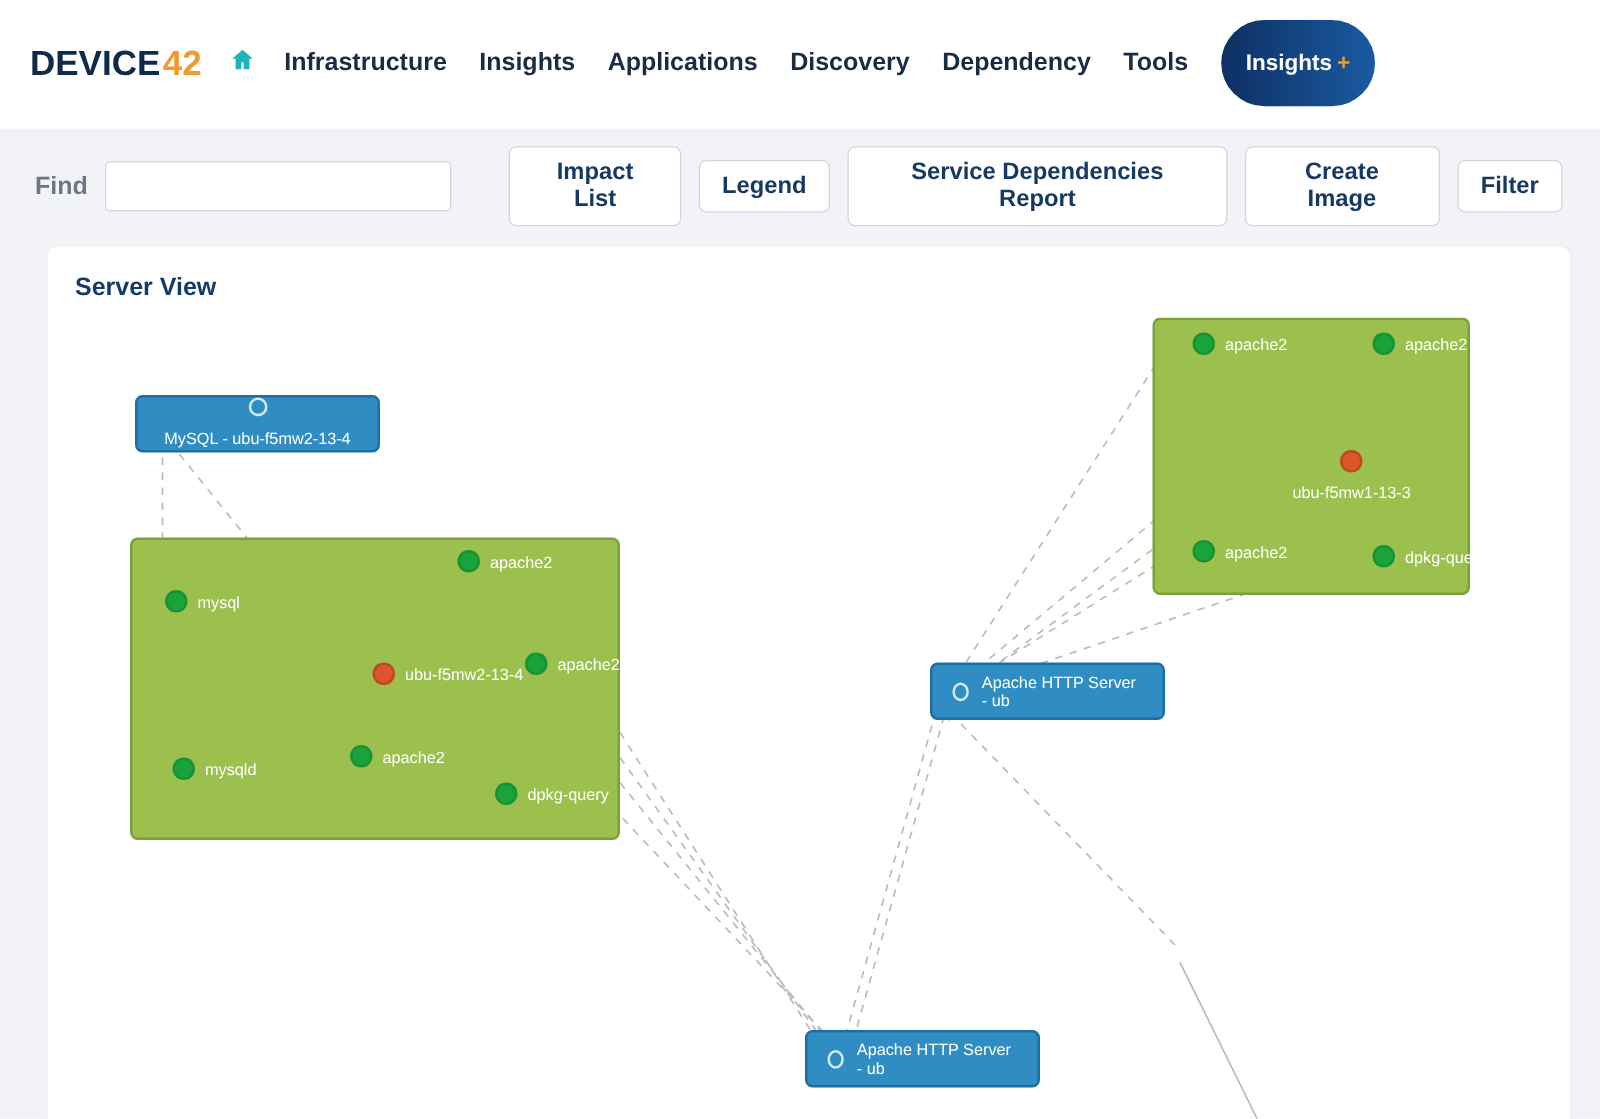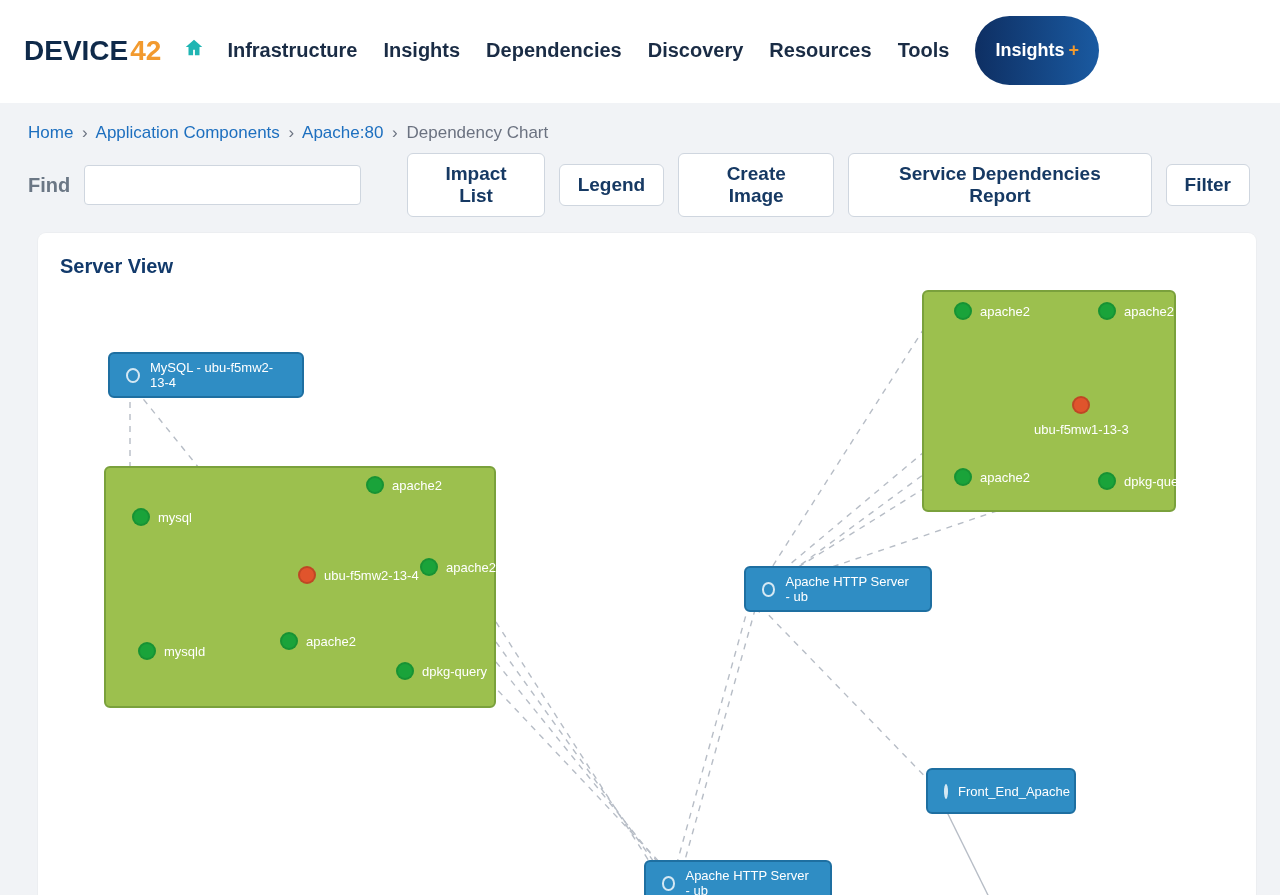--- a/index.html
+++ b/index.html
@@ -102,50 +102,41 @@
       <span class="logo-42">42</span>
   </span>
   <span class="home-icon">
     <svg viewBox="0 0 24 24" width="22" height="22" fill="currentColor">
         <path d="M12 3l9 8h-3v9h-5v-6H11v6H6v-9H3z"></path>
       </svg>
   </span>
   <nav class="nav">
     <a>Infrastructure</a>
     <a>Insights</a>
-    <a>Dependencies</a>
+    <a>Applications</a>
     <a>Discovery</a>
-    <a>Resources</a>
+    <a>Dependency</a>
     <a>Tools</a>
     <span class="insights">
       <span>Insights</span>
         <span class="plus">+</span>
     </span>
   </nav>
 </div>
 
 <div class="shell">
-  <div class="crumbs">
-    <a>Home</a>
-    <span class="sep">›</span>
-    <a>Application Components</a>
-    <span class="sep">›</span>
-    <a>Apache:80</a>
-    <span class="sep">›</span>
-    <span>Dependency Chart</span>
-  </div>
 
   <div class="toolbar">
     <span class="find-label">Find</span>
     <input class="find-input" value="" style="">
     <span class="spacer"></span>
     <button class="btn">Impact List</button>
     <button class="btn">Legend</button>
+    <button class="btn">Service Dependencies Report</button>
     <button class="btn">Create Image</button>
-    <button class="btn">Service Dependencies Report</button>
     <button class="btn">Filter</button>
   </div>
 
   <div class="canvas-wrap">
     <div class="canvas-title">Server View</div>
 
     <div class="canvas" id="canvas">
       <svg class="edges" id="edges">
         <defs>
           <marker id="arrow" viewBox="0 0 10 10" refX="9" refY="5" markerWidth="8" markerHeight="8" orient="auto-start-reverse">
@@ -222,31 +213,27 @@
           <span class="label">apache2</span>
         </div>
         <div class="node" style="left: 878px; top: 178px;">
           <span class="dot green"></span>
           <span class="label">apache2</span>
         </div>
         <div class="node" style="left: 1022px; top: 182px;">
           <span class="dot green"></span>
           <span class="label">dpkg-query</span>
         </div>
-        <div class="appnode" style="left: 48px; top: 62px; width: 196px;">
+        <div class="appnode" style="left: 48px; top: 62px; width: 196px; flex-direction: column;">
           <span class="ring"></span>
           <span>MySQL - ubu-f5mw2-13-4</span>
         </div>
         <div class="appnode" style="left: 684px; top: 276px; width: 188px;">
           <span class="ring"></span>
           <span>Apache HTTP Server - ub</span>
         </div>
         <div class="appnode" style="left: 584px; top: 570px; width: 188px;">
           <span class="ring"></span>
           <span>Apache HTTP Server - ub</span>
         </div>
-        <div class="appnode" style="left: 866px; top: 478px; width: 150px;">
-          <span class="ring"></span>
-          <span>Front_End_Apache</span>
-        </div>
       </div>
   </div>
 </div>
 
 </body></html>

